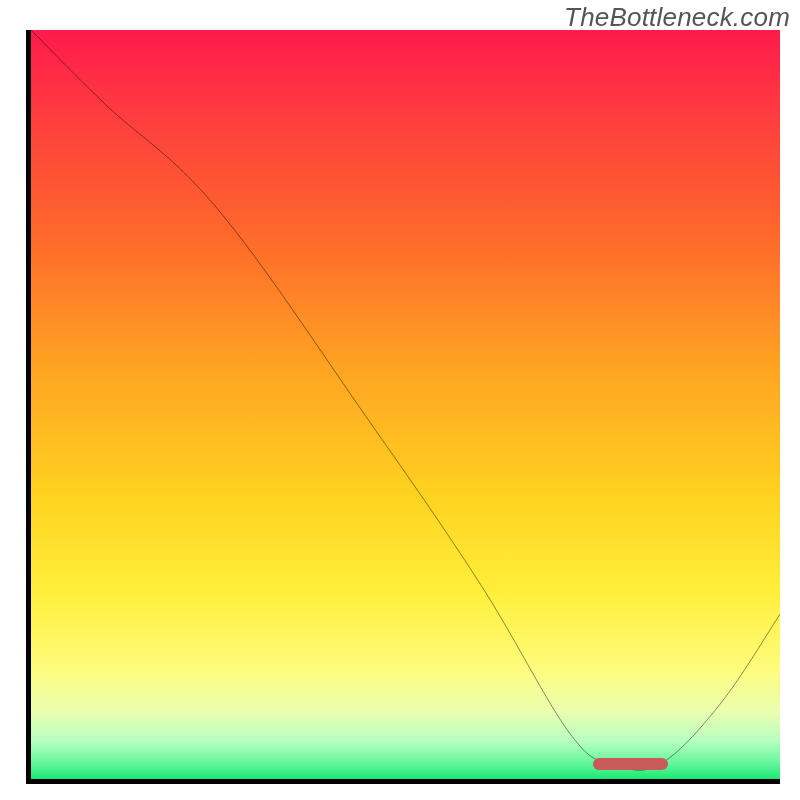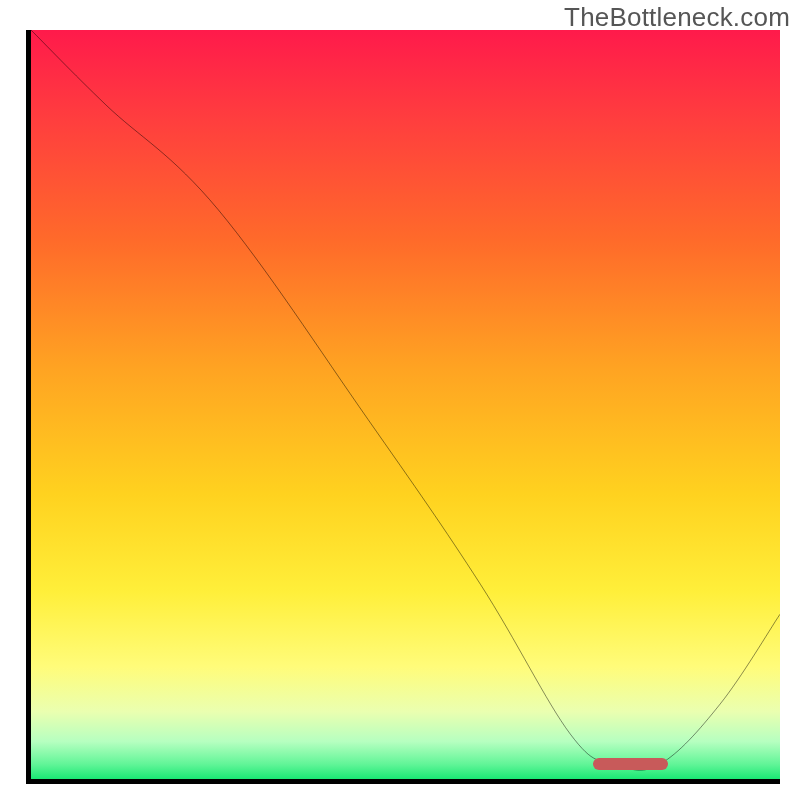--- a/index.html
+++ b/index.html
@@ -16,20 +16,21 @@
     height: 800px;
   }
   .watermark {
     position: absolute;
     top: 2px;
     right: 10px;
     font-size: 26px;
     font-weight: 500;
     color: #555555;
     letter-spacing: 0.2px;
+    font-style: italic;
   }
   .plot-area {
     position: absolute;
     left: 26px;
     top: 30px;
     width: 754px;
     height: 754px;
     border-left: 5px solid #000;
     border-bottom: 5px solid #000;
     box-sizing: border-box;

